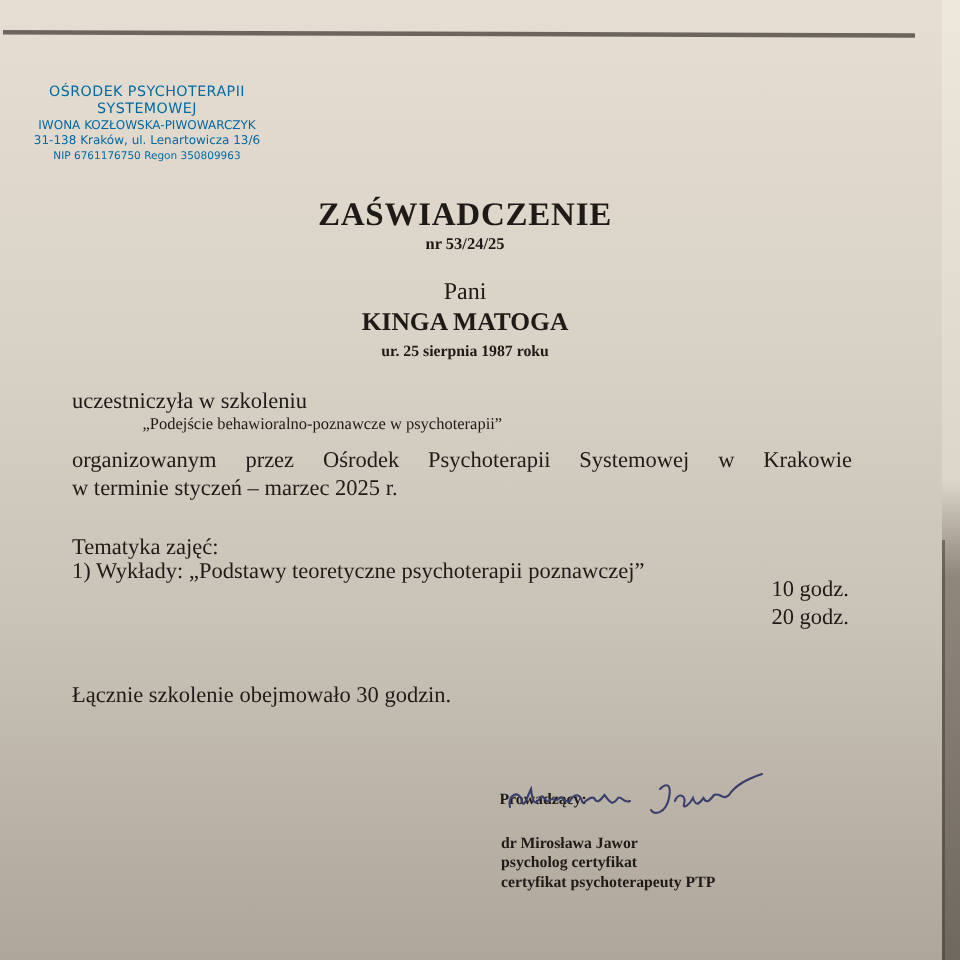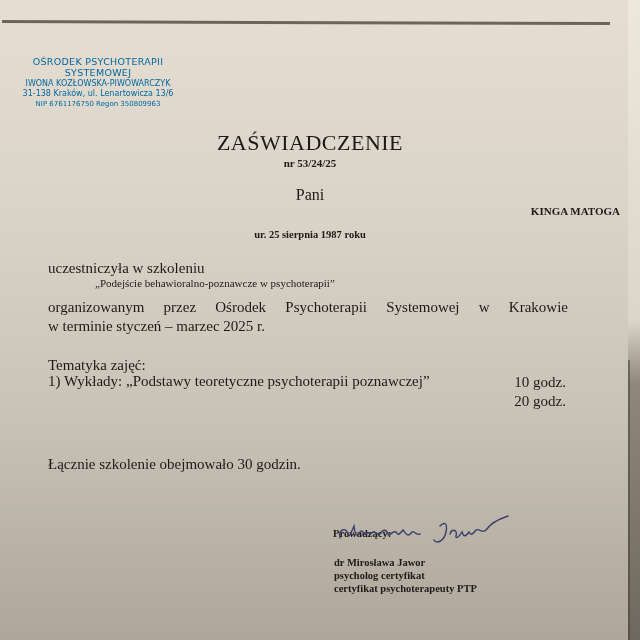--- a/index.html
+++ b/index.html
@@ -26,48 +26,48 @@
     font-family: "DejaVu Sans", sans-serif; color: #0369a1; text-align: center; margin-top: 12px;
   }
   .header .org1 { font-size: 9.5px; letter-spacing: 0.3px; line-height: 11px; }
   .header .org2 { font-size: 9.5px; letter-spacing: 0.3px; line-height: 11px; }
   .header .name { font-size: 8px; line-height: 10px; margin-top: 1px; }
   .header .addr { font-size: 8px; line-height: 10px; }
   .header .nip { font-size: 7px; line-height: 10px; }
 
   .title {
     position: absolute; left: 0; width: 620px; top: 130px; text-align: center;
-    font-size: 22px; font-weight: normal; letter-spacing: 0.5px;
+    font-size: 22px; font-weight: bold; letter-spacing: 0.5px;
   }
   .number {
     position: absolute; left: 0; width: 620px; top: 157px; text-align: center;
     font-size: 11px; font-weight: bold;
   }
   .salutation {
     position: absolute; left: 0; width: 620px; top: 186px; text-align: center;
     font-size: 16px; font-weight: normal;
   }
   .person {
-    position: absolute; left: 0; width: 620px; top: 205px; text-align: right;
-    font-size: 11px; font-weight: bold;
+    position: absolute; left: 0; width: 620px; top: 205px; text-align: center;
+    font-size: 17px; font-weight: bold;
   }
   .birth {
     position: absolute; left: 0; width: 620px; top: 229px; text-align: center;
     font-size: 10.5px; font-weight: bold;
   }
   .line { position: absolute; font-size: 15px; white-space: nowrap; }
   .l1 { left: 48px; top: 260px; text-align: right; }
   .course {
     position: absolute; left: 95px; top: 277px; font-size: 11px; font-weight: normal; white-space: nowrap;
   }
   .l3 { left: 48px; top: 299px; width: 520px; display: flex; justify-content: space-between; }
   .l4 { left: 48px; top: 318px; }
   .l5 { left: 48px; top: 357px; }
   .topic { position: absolute; left: 48px; width: 518px; font-size: 15px; white-space: nowrap; }
-  .topic .hours { position: absolute; right: 0; top: 1px; }
+  .topic .hours { position: absolute; right: 0; top: 12px; }
   .t1 { top: 373px; }
   .t2 { top: 392px; }
   .l8 { left: 48px; top: 428px; margin-top: 28px; }
   .instructor {
     position: absolute; left: 333px; top: 500px; font-size: 10.5px; font-weight: bold; margin-top: 28px;
   }
   .signature {
     position: absolute; left: 336px; top: 512px; width: 180px; height: 40px;
   }
   .sign-block {

